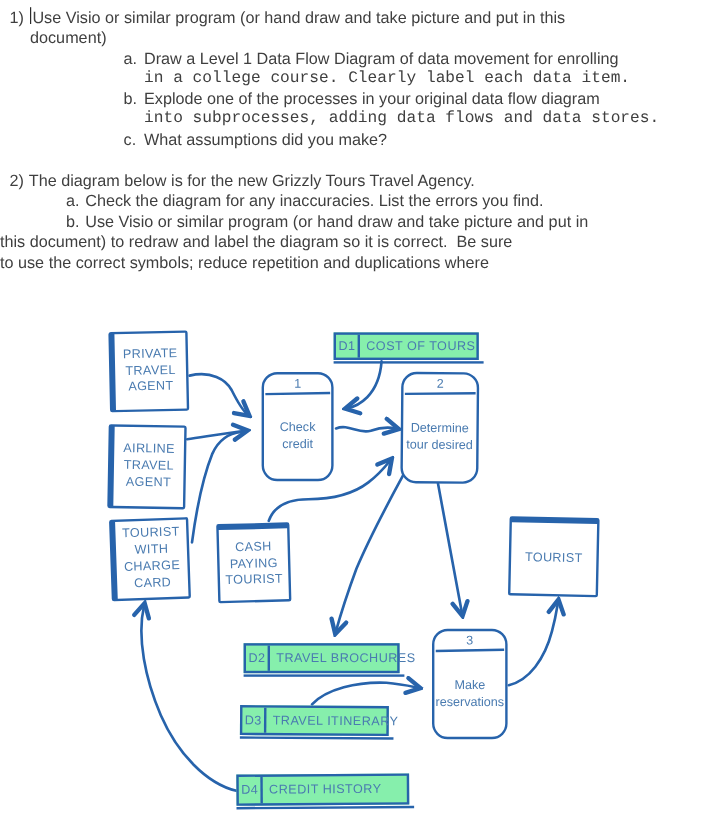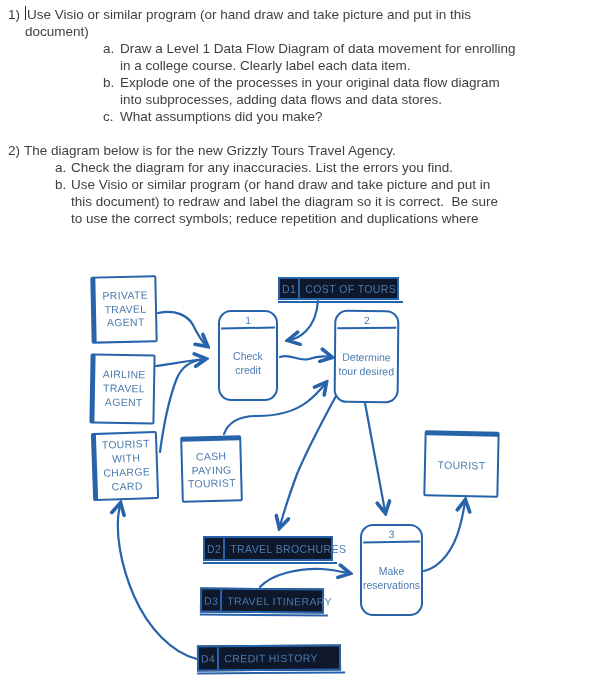--- a/index.html
+++ b/index.html
@@ -8,23 +8,23 @@
 
   
   .doc{position:absolute;left:0;top:6px;width:606px;color:#3f3f3f;
        font-size:13.5px;line-height:17px;}
   .row{display:flex;white-space:pre;}
   .marker{flex:0 0 auto;}
   .q1m{width:17px;margin-left:8px;}
   .q2m{width:16px;margin-left:8px;}
   .ind-doc{padding-left:25px;}
   .q1-item .marker{width:17px;margin-left:103px;}
-  .q1-cont{padding-left:120px;}
+  .q1-cont{padding-left:120px;font-family:Liberation Mono, monospace;}
   .q2-item .marker{width:16px;margin-left:55px;}
-  .q2-cont{padding-left:71px;}
+  .q2-cont{}
   .qgap{height:17px;}
   .caret{display:inline-block;width:1px;height:14px;background:#2a2a2a;
          vertical-align:-2px;margin-right:1px;}
 
   
   .diagram{position:absolute;left:0;top:260px;width:606px;height:421px;}
   .diagram *{box-sizing:border-box;}
   :root{--ink:#2763ab;--txt:#4a7bb0;}
 
   .ent{position:absolute;border:2px solid var(--ink);background:#fff;
@@ -35,21 +35,21 @@
   .sh-t{border-top-width:5px;}
 
   .proc{position:absolute;border:2px solid var(--ink);border-radius:13px;
         background:#fff;color:var(--txt);display:flex;flex-direction:column;
         font-size:10.5px;text-align:center;}
   .proc .num{height:17px;line-height:16px;border-bottom:2px solid var(--ink);
              margin:0 1px;transform:rotate(-1deg);color:var(--txt);}
   .proc .plabel{flex:1;display:flex;align-items:center;justify-content:center;
                 padding:2px 1px;line-height:1.3;border-radius:25px;}
 
-  .store{position:absolute;border:2px solid var(--ink);background:#0f172a;
+  .store{position:absolute;border:2px solid var(--ink);background:#86efac;
          color:var(--txt);display:flex;align-items:stretch;font-size:10.5px;
          letter-spacing:.4px;}
   .store::after{content:"";position:absolute;left:-2px;right:-6px;bottom:-5px;
                 height:2px;background:var(--ink);}
   .store .dn{border-right:2px solid var(--ink);display:flex;align-items:center;
              padding:0 2px;color:var(--txt);}
   .store .sname{display:flex;align-items:center;padding:0 5px;white-space:nowrap;}
 
   svg.flows{position:absolute;left:0;top:0;width:606px;height:421px;}
   svg.flows path{fill:none;stroke:var(--ink);stroke-width:2.2;stroke-linecap:round;}

